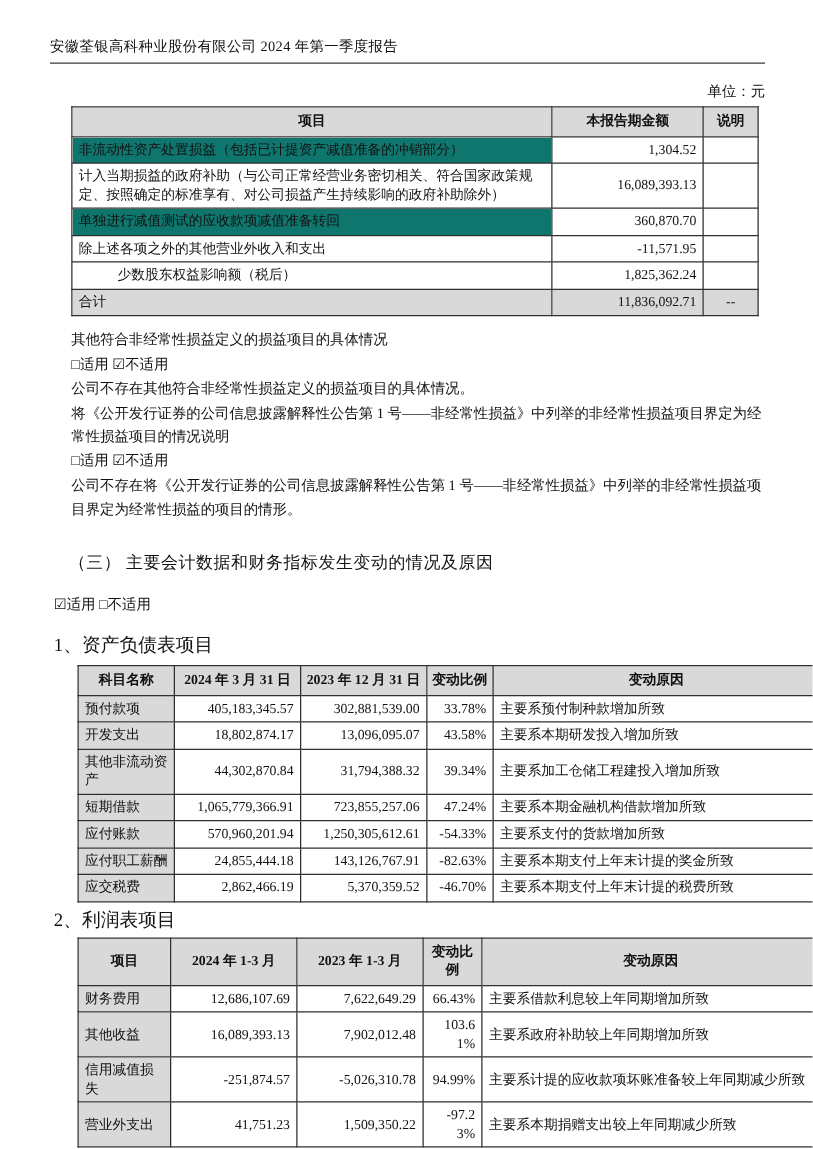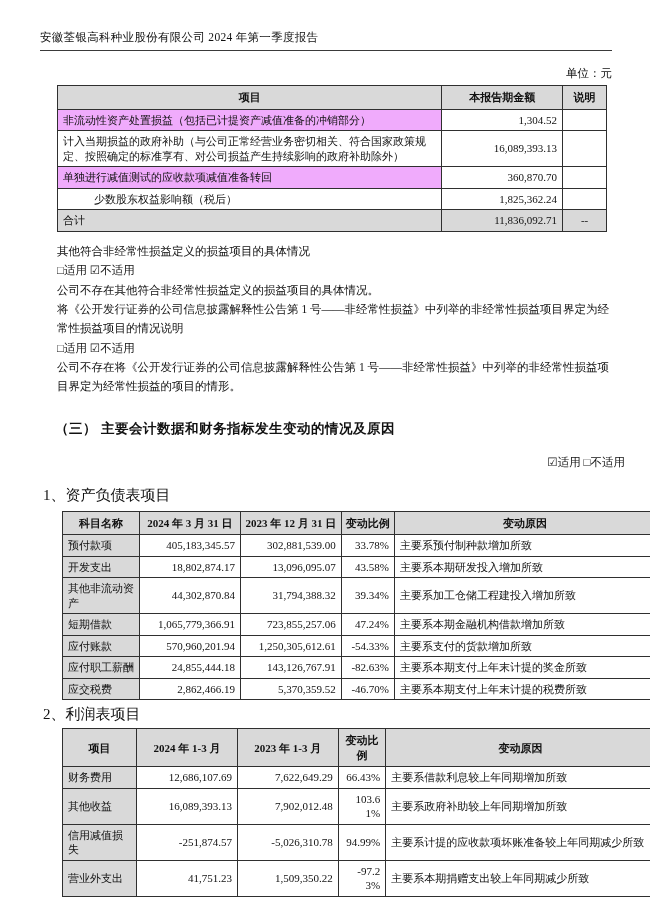--- a/index.html
+++ b/index.html
@@ -44,43 +44,42 @@
     text-align:center;
     padding:4px 2px;
   }
   .num{text-align:right;font-variant-numeric:tabular-nums;}
   .ctr{text-align:center;}
   .name-col{background:#d9d9d9;}
 
   
   .t1{width:550px;margin-left:26px;}
   .t1 td{background:#fff;}
-  .t1 tr.shade td.item{background:#f0abfc;}
+  .t1 tr.shade td.item{background:#0f766e;}
   .t1 tr.total td{background:#d9d9d9;}
   .t1 td.indent{padding-left:36px;}
 
   
   .notes{
     margin:10px 12px 0 26px;
     font-size:11.5px;
     line-height:1.62;
   }
   .notes p{margin:0 0 1px 0;}
 
   
   .section-heading{
     margin:24px 0 0 24px;
     font-size:13.5px;
-    font-weight:bold;
+    font-weight:normal;
     letter-spacing:.5px;
   }
   .applicable{
     margin:17px 0 16px 12px;
     font-size:11.5px;
-    text-align:right;
   }
   .sub-label{
     margin:12px 0 6px 12px;
     font-size:15px;
   }
   .sub-label.tight{margin:5px 0 4px 12px;}
 
   
   .wide{width:594px;}
   .wide td.reason{text-align:left;}
@@ -117,20 +116,25 @@
       <td class="item">计入当期损益的政府补助（与公司正常经营业务密切相关、符合国家政策规定、按照确定的标准享有、对公司损益产生持续影响的政府补助除外）</td>
       <td class="num">16,089,393.13</td>
       <td class="ctr"></td>
     </tr>
     <tr class="shade">
       <td class="item">单独进行减值测试的应收款项减值准备转回</td>
       <td class="num">360,870.70</td>
       <td class="ctr"></td>
     </tr>
     <tr>
+      <td class="item">除上述各项之外的其他营业外收入和支出</td>
+      <td class="num">-11,571.95</td>
+      <td class="ctr"></td>
+    </tr>
+    <tr>
       <td class="item indent">少数股东权益影响额（税后）</td>
       <td class="num">1,825,362.24</td>
       <td class="ctr"></td>
     </tr>
     <tr class="total">
       <td class="item">合计</td>
       <td class="num">11,836,092.71</td>
       <td class="ctr">--</td>
     </tr>
   </tbody>

